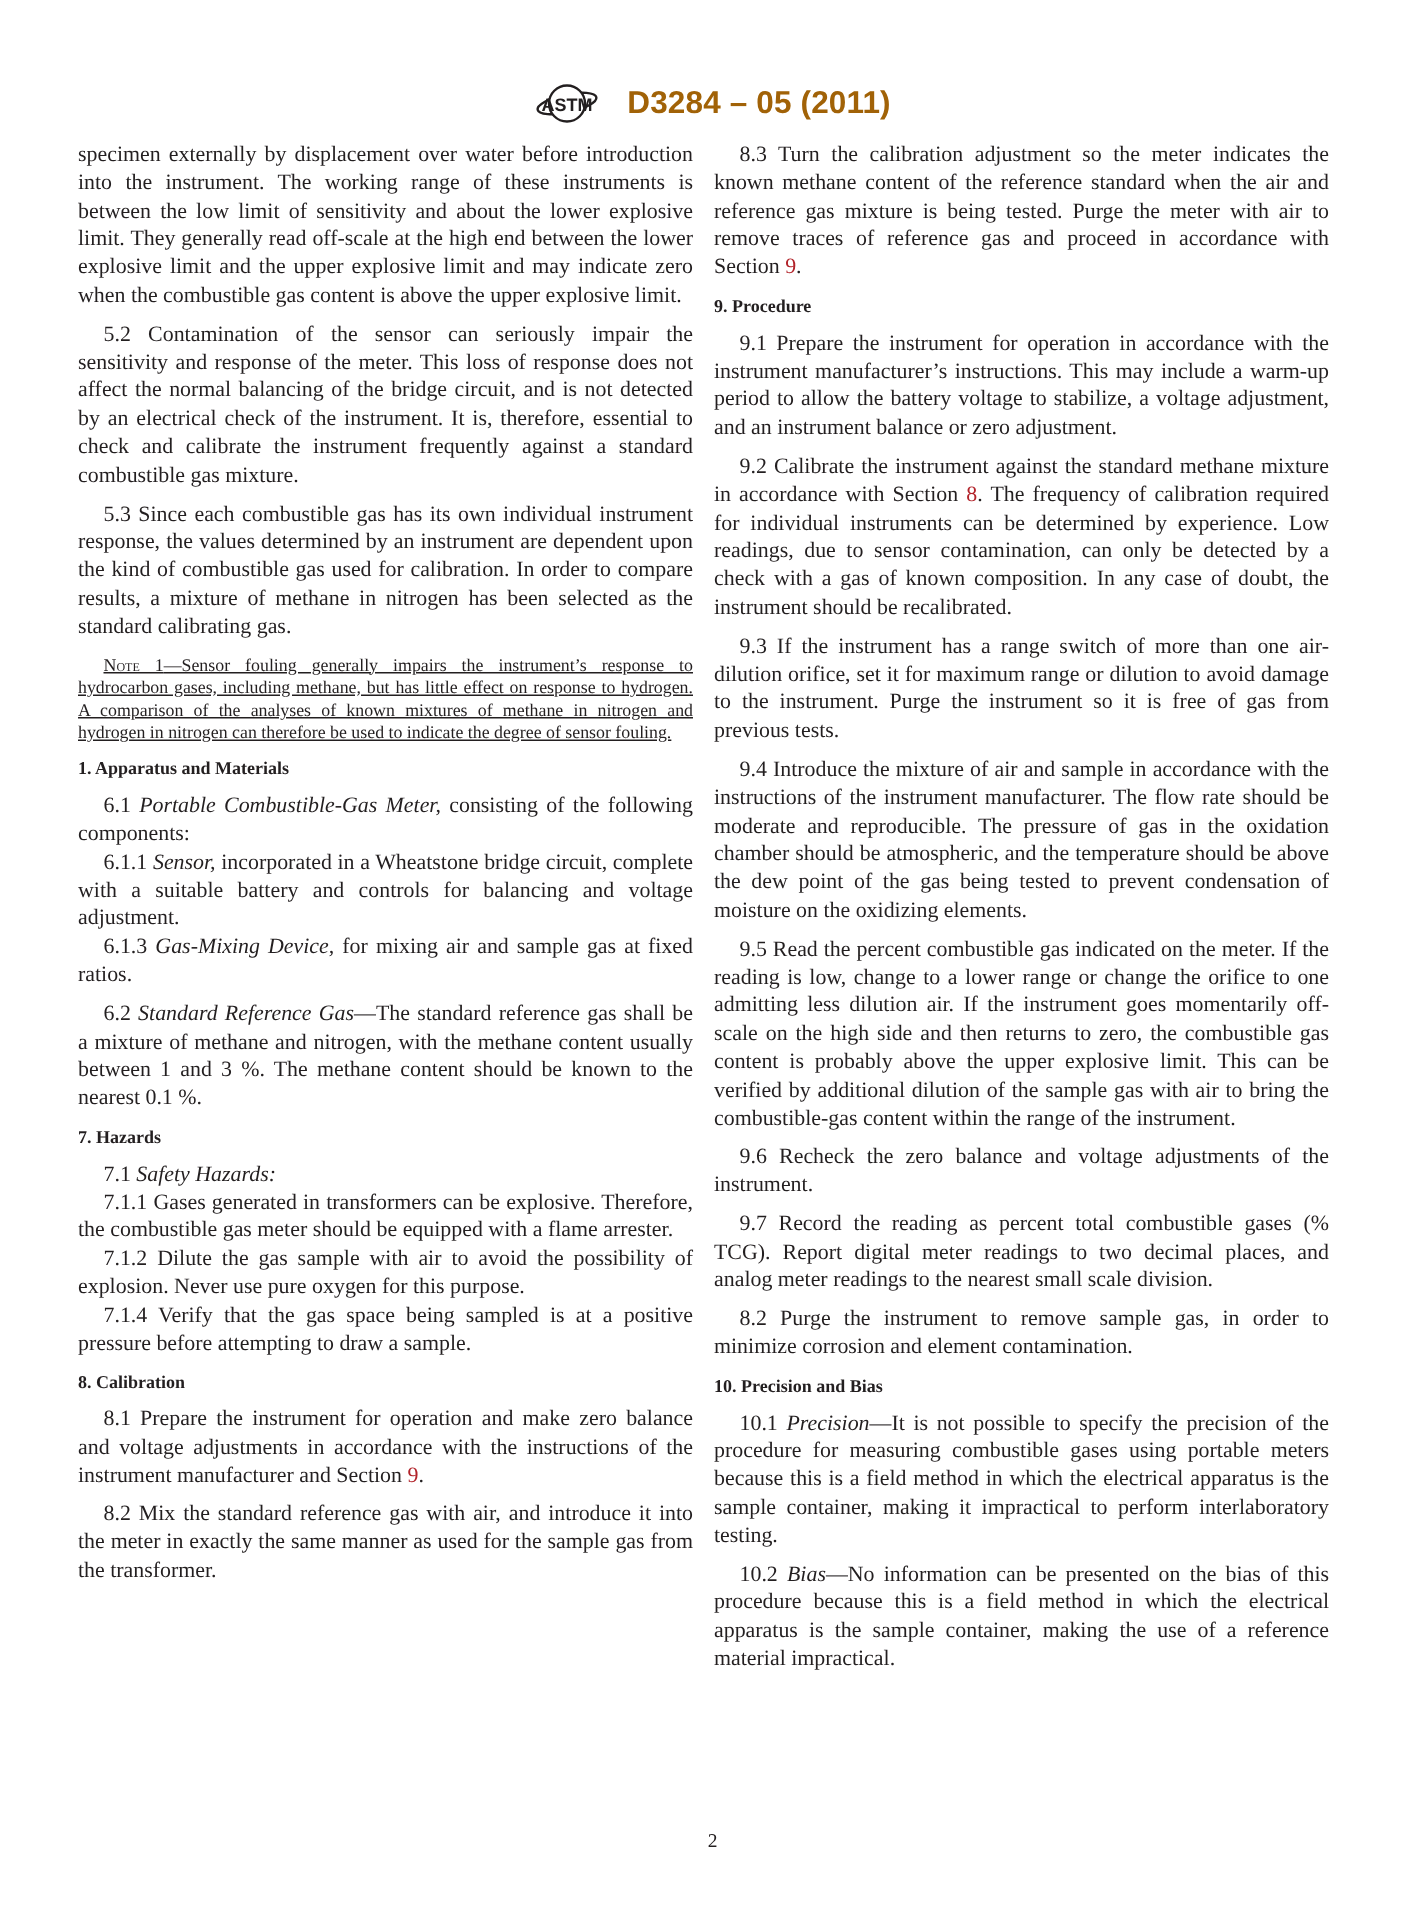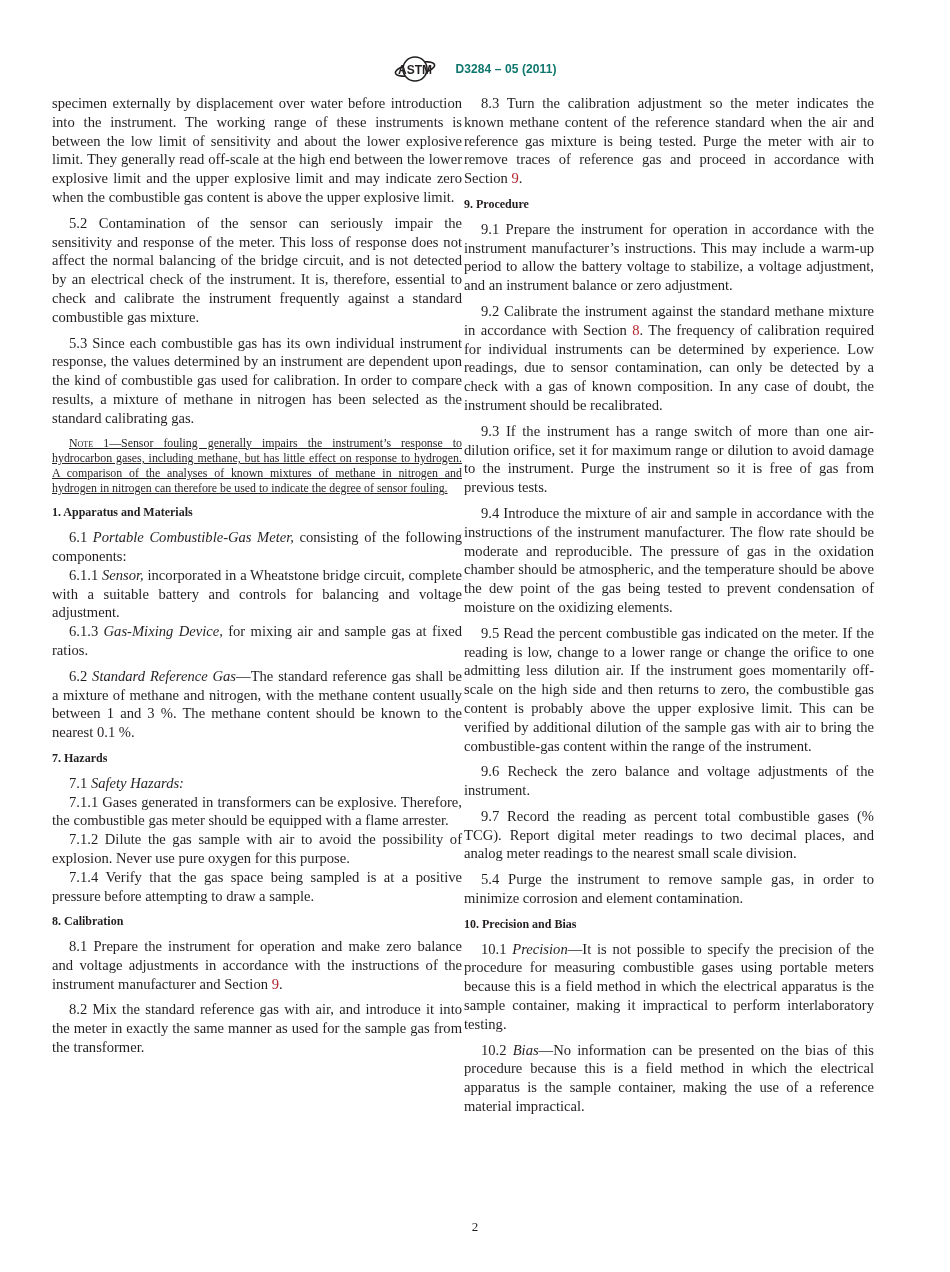--- a/index.html
+++ b/index.html
@@ -2,24 +2,24 @@
 <html><head>
 <meta charset="utf-8">
 <style>
   html, body { margin: 0; padding: 0; background: #ffffff; }
   body { width: 950px; height: 1272px; position: relative; overflow: hidden;
          font-family: "Liberation Serif", "DejaVu Serif", serif; color: #231f20; }
   .header { position: absolute; top: 52px; left: 0; width: 950px; height: 34px;
             display: flex; justify-content: center; align-items: center; gap: 18px; }
   .logo { width: 44px; height: 32px; }
   .doc-id { font-family: "Liberation Sans", "DejaVu Sans", sans-serif; font-weight: bold;
-            font-size: 12px; letter-spacing: 0.1px; color: #0f766e; }
+            font-size: 21px; letter-spacing: 0.1px; color: #a16207; }
   .col { position: absolute; top: 94px; width: 410px; font-size: 14.6px; line-height: 18.8px; }
   .col.left { left: 52px; }
-  .col.right { left: 464px; }
+  .col.right { left: 476px; }
   p { margin: 0; text-align: justify; text-align-last: left; }
   .para { text-indent: 17px; }
   .gap { margin-top: 7px; }
   .note { font-size: 11.9px; line-height: 15.2px; text-indent: 17px; margin-top: 8px; text-decoration: underline; }
   .sc { font-variant: small-caps; }
   h2 { font-size: 12px; font-weight: bold; margin: 7px 0 6px 0; line-height: 18.8px; }
   .i { font-style: italic; }
   .xref { color: #b2232a; }
   .page-num { position: absolute; top: 1219px; left: 0; width: 950px; text-align: center;
               font-size: 13px; color: #231f20; }
@@ -63,20 +63,20 @@
   <p class="para"><span>8.3 Turn the calibration adjustment so the meter indicates the known methane content of the reference standard when the air and reference gas mixture is being tested. Purge the meter with air to remove traces of reference gas and proceed in accordance with Section </span><span class="xref">9</span><span>.</span></p>
 
   <h2>9. Procedure</h2>
   <p class="para">9.1 Prepare the instrument for operation in accordance with the instrument manufacturer’s instructions. This may include a warm-up period to allow the battery voltage to stabilize, a voltage adjustment, and an instrument balance or zero adjustment.</p>
   <p class="para gap"><span>9.2 Calibrate the instrument against the standard methane mixture in accordance with Section </span><span class="xref">8</span><span>. The frequency of calibration required for individual instruments can be determined by experience. Low readings, due to sensor contamination, can only be detected by a check with a gas of known composition. In any case of doubt, the instrument should be recalibrated.</span></p>
   <p class="para gap">9.3 If the instrument has a range switch of more than one air-dilution orifice, set it for maximum range or dilution to avoid damage to the instrument. Purge the instrument so it is free of gas from previous tests.</p>
   <p class="para gap">9.4 Introduce the mixture of air and sample in accordance with the instructions of the instrument manufacturer. The flow rate should be moderate and reproducible. The pressure of gas in the oxidation chamber should be atmospheric, and the temperature should be above the dew point of the gas being tested to prevent condensation of moisture on the oxidizing elements.</p>
   <p class="para gap">9.5 Read the percent combustible gas indicated on the meter. If the reading is low, change to a lower range or change the orifice to one admitting less dilution air. If the instrument goes momentarily off-scale on the high side and then returns to zero, the combustible gas content is probably above the upper explosive limit. This can be verified by additional dilution of the sample gas with air to bring the combustible-gas content within the range of the instrument.</p>
   <p class="para gap">9.6 Recheck the zero balance and voltage adjustments of the instrument.</p>
   <p class="para gap">9.7 Record the reading as percent total combustible gases (% TCG). Report digital meter readings to two decimal places, and analog meter readings to the nearest small scale division.</p>
-  <p class="para gap">5.4 Purge the instrument to remove sample gas, in order to minimize corrosion and element contamination.</p>
+  <p class="para gap">8.2 Purge the instrument to remove sample gas, in order to minimize corrosion and element contamination.</p>
 
   <h2>10. Precision and Bias</h2>
   <p class="para"><span>10.1 </span><span class="i">Precision</span><span>—It is not possible to specify the precision of the procedure for measuring combustible gases using portable meters because this is a field method in which the electrical apparatus is the sample container, making it impractical to perform interlaboratory testing.</span></p>
   <p class="para gap"><span>10.2 </span><span class="i">Bias</span><span>—No information can be presented on the bias of this procedure because this is a field method in which the electrical apparatus is the sample container, making the use of a reference material impractical.</span></p>
 </div>
 
 <div class="page-num">2</div>
 
 </body></html>

